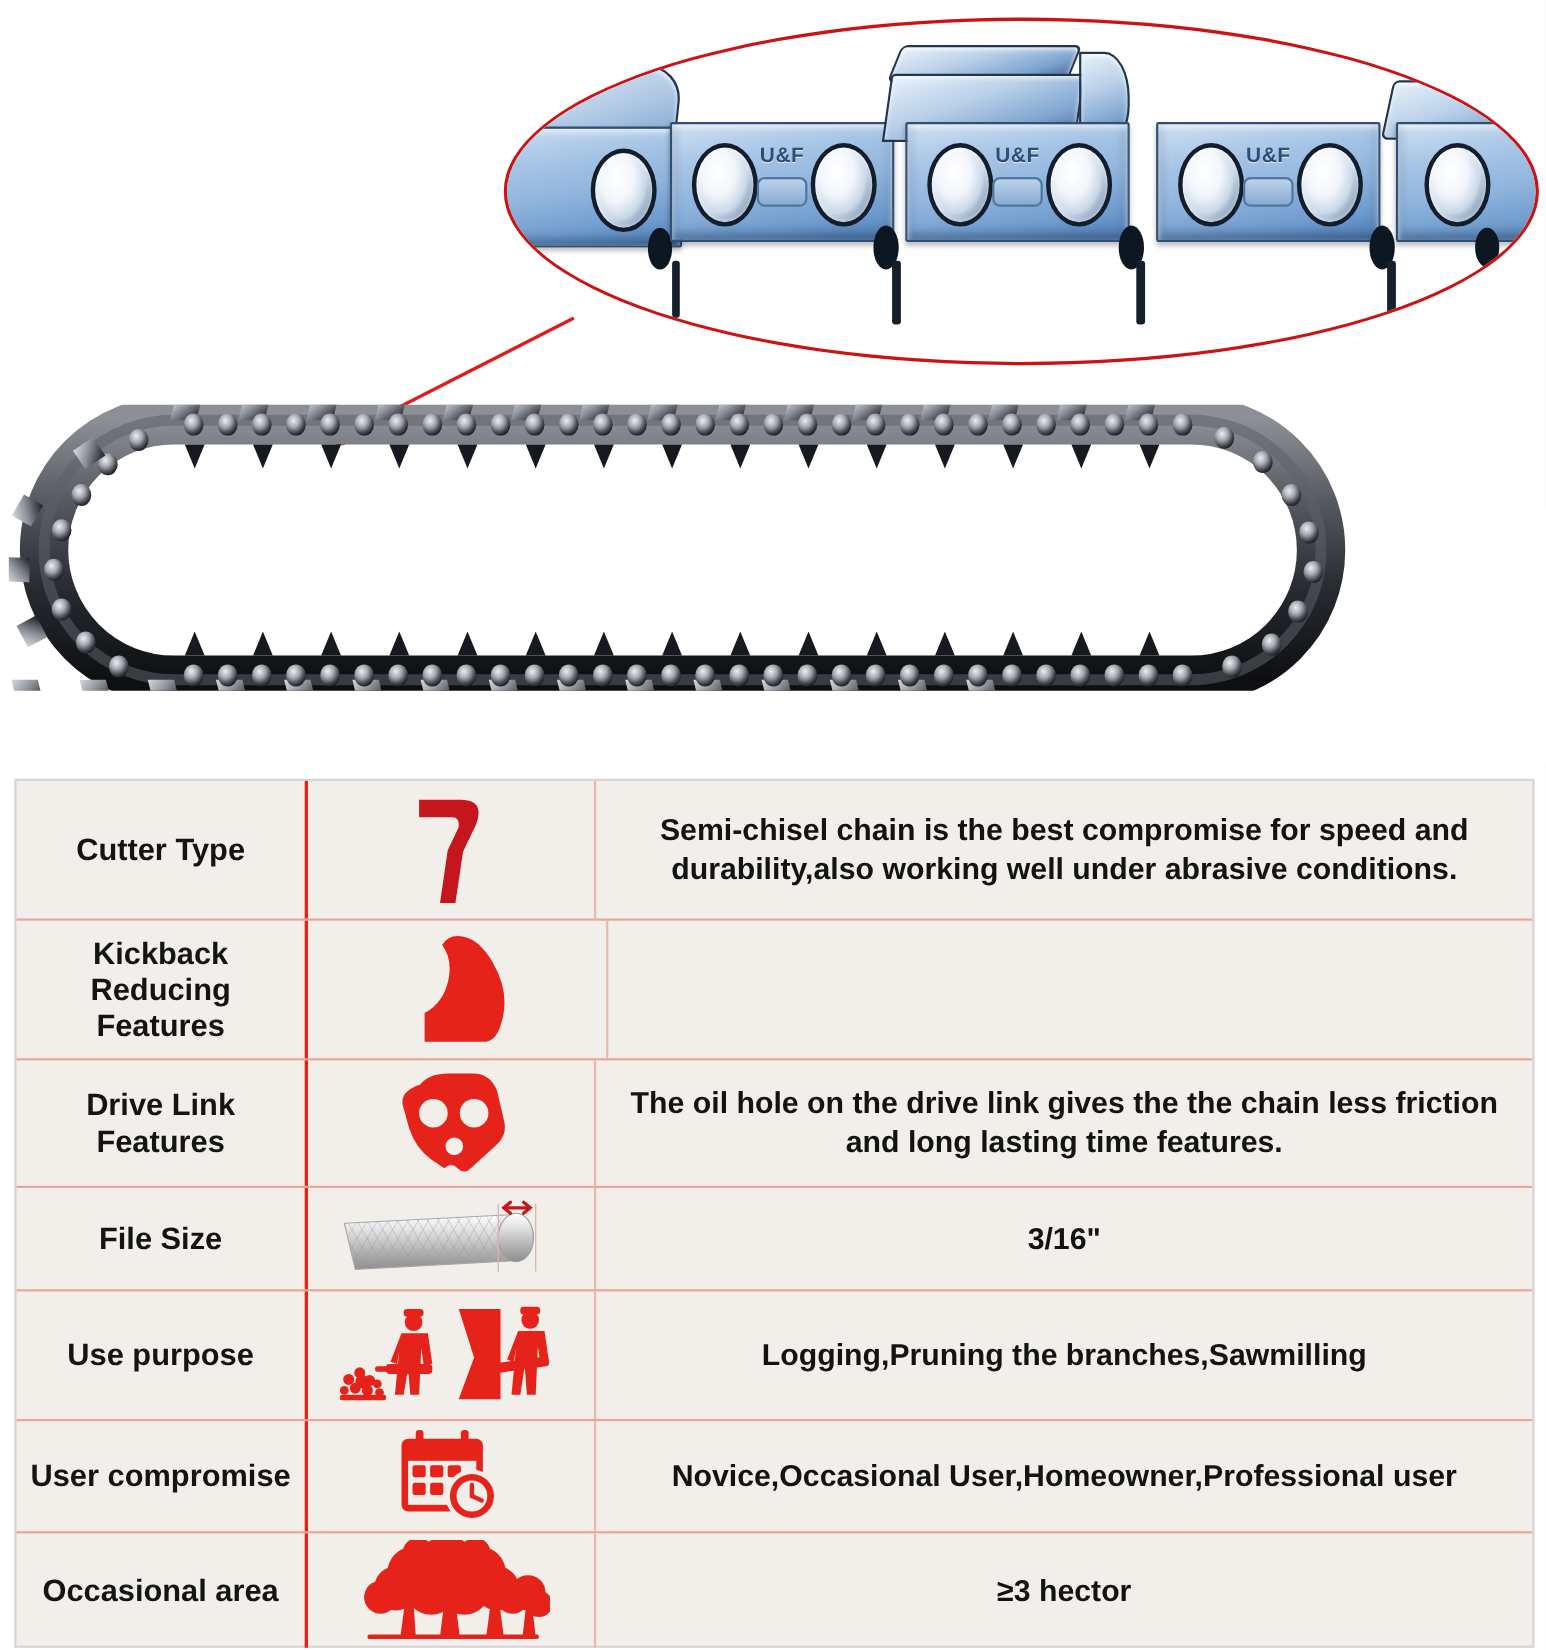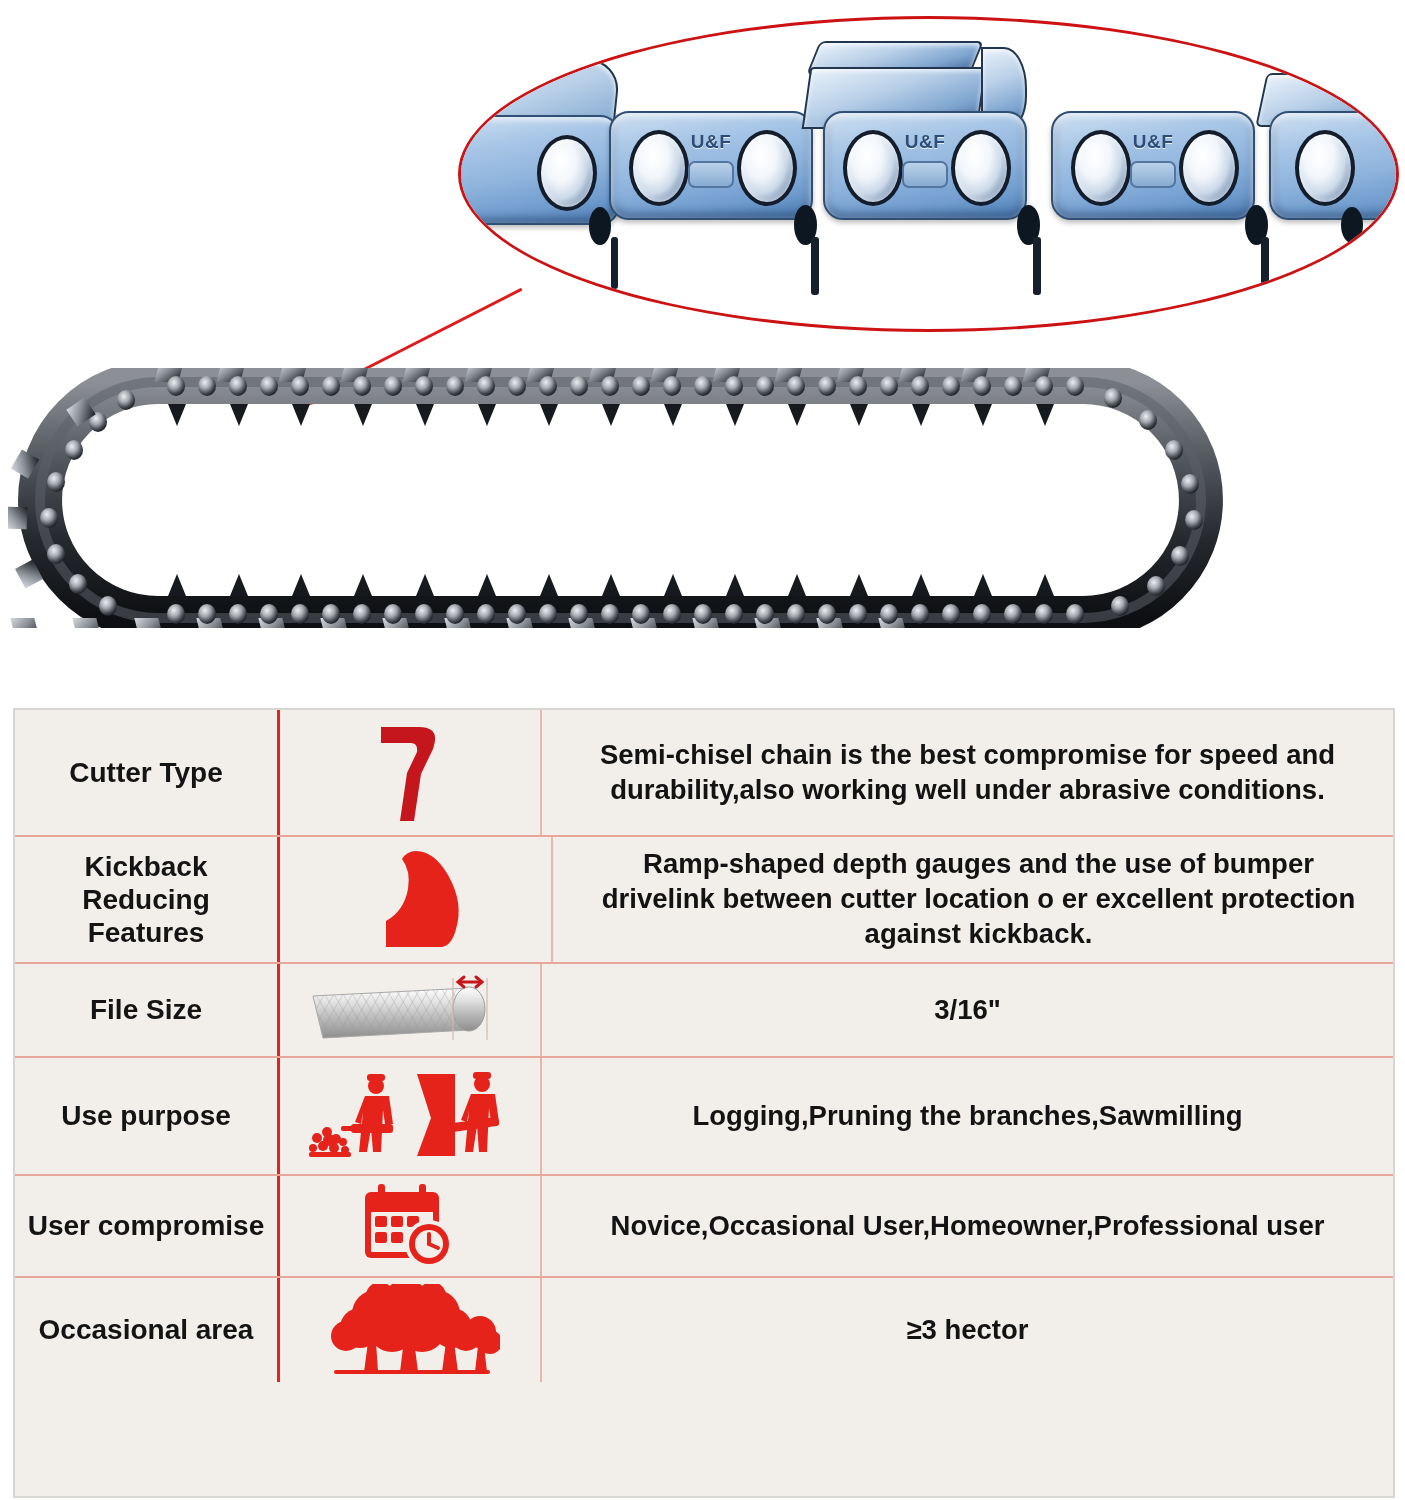--- a/index.html
+++ b/index.html
@@ -37,21 +37,21 @@
   #magnifier .chain-scene {
     position: absolute;
     left: 0; top: 0; right: 0; bottom: 0;
   }
 
   
   .blink {
     position: absolute;
     background: linear-gradient(170deg,#cfe0f2 0%,#a8c6e6 28%,#8fb4dd 55%,#6f9bcd 80%,#4d7db5 100%);
     border: 2px solid #2f4f74;
-    border-radius: 20px;
+    border-radius: 2px;
     box-shadow: inset 0 3px 6px rgba(255,255,255,.75),
                 inset 0 -5px 10px rgba(20,45,80,.45),
                 0 3px 5px rgba(0,0,0,.25);
   }
   .blink .rivet {
     position: absolute;
     width: 52px; height: 68px;
     border-radius: 50%;
     background: radial-gradient(ellipse at 38% 32%, #ffffff 0%, #f2f6fb 34%, #c9d8e8 58%, #55729a 85%, #13243c 100%);
     border: 4px solid #141d2b;
@@ -459,23 +459,34 @@
     <div class="cell-desc">Semi-chisel chain is the best compromise for speed and durability,also working well under abrasive conditions.</div>
   </div>
 
   <div class="row" id="row-kickback">
     <div class="cell-label">Kickback Reducing Features</div>
     <div class="cell-icon">
       <svg class="icon-wrap" width="98" height="102" viewBox="0 0 98 102">
         <path class="red" d="M44 2 Q62 2 76 26 Q92 54 84 80 Q80 96 70 98 L14 98 L14 72 Q32 62 36 40 Q39 22 30 10 Q35 2 44 2 Z"></path>
       </svg>
     </div>
-    <div class="cell-desc">Ramp-shaped depth gauges and the use of bumper drivelink between cutter location o er excellent protection against kickback.</div>
-  </div>
-
+  </div>
+
+  <div class="row" id="row-drivelink">
+    <div class="cell-label">Drive Link Features</div>
+    <div class="cell-icon">
+      <svg class="icon-wrap" width="108" height="94" viewBox="0 0 108 94">
+        <path class="red" d="M26 12 Q34 2 52 2 L74 2 Q90 2 96 18 L102 44 Q106 58 94 68 L72 88 Q66 94 60 88 Q54 82 48 88 L36 80 Q22 70 16 52 L10 30 Q8 18 26 12 Z"></path>
+        <circle cx="38" cy="38" r="13" fill="#f2efea"></circle>
+        <circle cx="75" cy="38" r="13" fill="#f2efea"></circle>
+        <circle cx="57" cy="68" r="8" fill="#f2efea"></circle>
+      </svg>
+    </div>
+    <div class="cell-desc">The oil hole on the drive link gives the the chain less friction and long lasting time features.</div>
+  </div>
 
   <div class="row" id="row-filesize">
     <div class="cell-label">File Size</div>
     <div class="cell-icon">
       <svg class="icon-wrap" width="218" height="80" viewBox="0 0 218 80">
         <defs>
           <linearGradient id="gFile" x1="0" y1="0" x2="0" y2="1">
             <stop offset="0%" stop-color="#ffffff"></stop>
             <stop offset="28%" stop-color="#e3e3e3"></stop>
             <stop offset="58%" stop-color="#bdbdbd"></stop>

